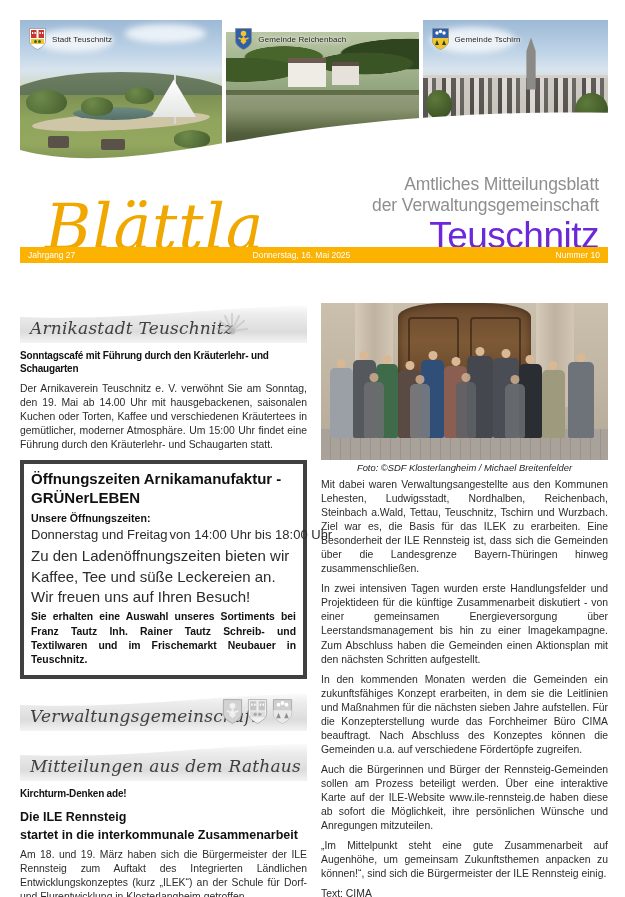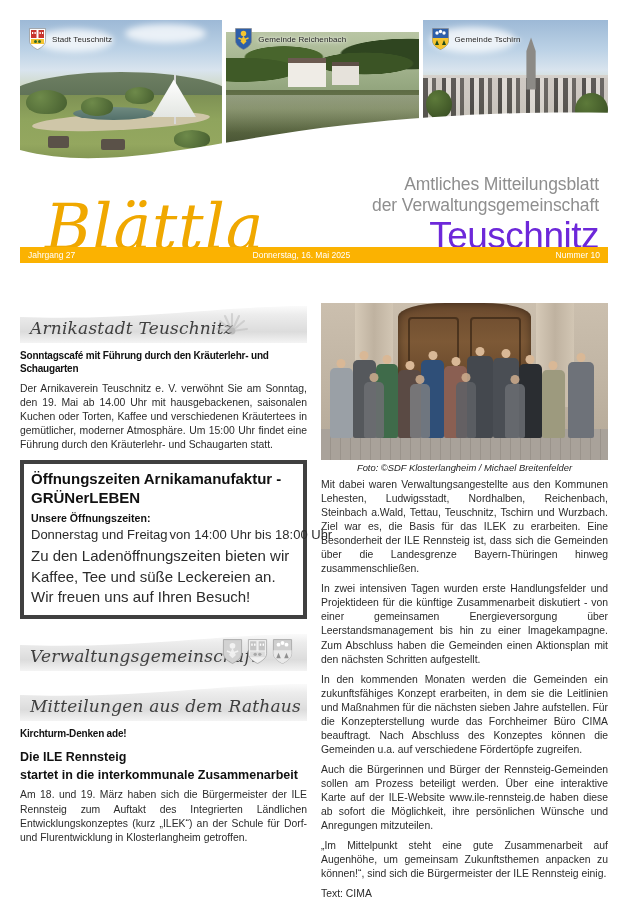--- a/index.html
+++ b/index.html
@@ -565,20 +565,21 @@
         <h2>Öffnungszeiten Arnikamanufaktur - GRÜNerLEBEN</h2>
         <div class="ad-sub">Unsere Öffnungszeiten:</div>
 
         <div class="hours-line">
           <span class="hl-day">Donnerstag und Freitag</span>
           <span class="hl-dots">..</span>
           <span class="hl-time">von 14:00 Uhr bis 18:00 Uhr</span>
         </div>
 
         <p class="ad-note">Zu den Ladenöffnungszeiten bieten wir Kaffee, Tee und süße Leckereien an. Wir freuen uns auf Ihren Besuch!</p>
+        <p class="ad-bold">Sie erhalten eine Auswahl unseres Sortiments bei Franz Tautz Inh. Rainer Tautz Schreib- und Textilwaren und im Frischemarkt Neubauer in Teuschnitz.</p>
       </div>
 
       <div class="sec-banner">
         <div class="sb-bg"></div>
         <svg class="sb-wave" viewBox="0 0 287 20" preserveAspectRatio="none">
           <path d="M0,0 L287,0 L287,3 C200,3 120,18 0,14 Z" fill="#ffffff"></path>
         </svg>
         <div class="sb-text">Verwaltungsgemeinschaft</div>
         <div class="sb-crests">
           <svg class="sb-crest" viewBox="0 0 34 44">

